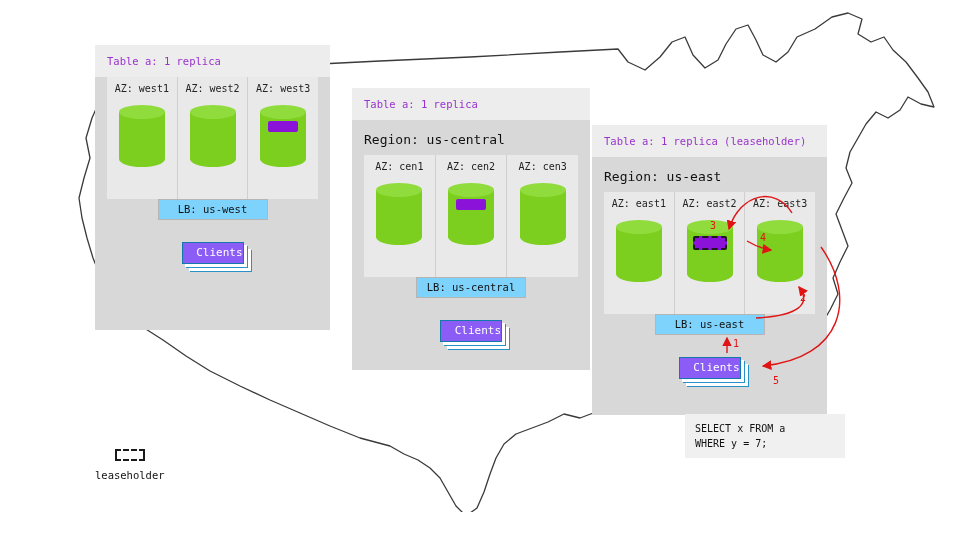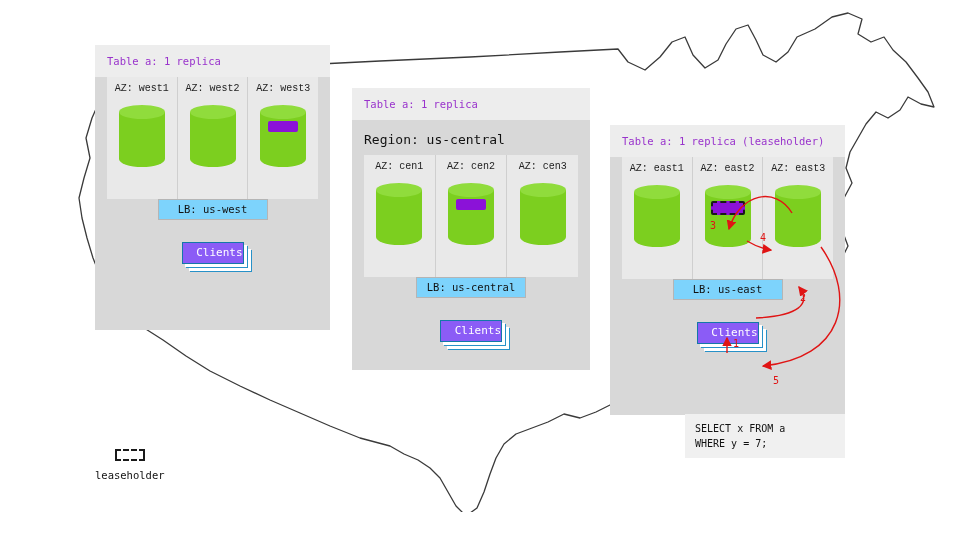--- a/index.html
+++ b/index.html
@@ -5,30 +5,30 @@
   * { margin:0; padding:0; box-sizing:border-box; }
   html,body { background:#fff; }
   #canvas { position:relative; width:960px; height:512px; background:#fff; overflow:hidden;
             font-family:"DejaVu Sans Mono", monospace; color:#111; }
 
   #map-svg { position:absolute; left:0; top:0; z-index:0; }
 
   .panel { position:absolute; background:#d8d8d8; z-index:2; }
   #panel-west    { left:95px;  top:45px;  width:235px; height:285px; }
   #panel-central { left:352px; top:88px;  width:238px; height:282px; }
-  #panel-east    { left:610px; top:125px; width:235px; height:290px; }
+  #panel-east    { left:592px; top:125px; width:235px; height:290px; }
 
   .panel-header { height:32px; line-height:32px; background:#ededed; padding-left:12px;
                   font-size:10.5px; color:#9933cc; white-space:nowrap; overflow:hidden; }
   .region-title { padding:12px 12px 8px; font-size:13px; color:#111; }
 
   .az-box { margin:0 12px; height:122px; background:#e9e9e9; display:flex; }
   .az-col { flex:1; text-align:center; padding-top:6px; }
   .az-col + .az-col { border-left:1px solid #cfcfcf; }
-  .az-label { font-size:10px; color:#222; height:14px; white-space:nowrap;font-family:Liberation Mono, monospace; }
+  .az-label { font-size:10px; color:#222; height:14px; white-space:nowrap; }
 
   .cylinder { position:relative; width:46px; height:62px; margin:8px auto 0; }
   .cyl-body { position:absolute; left:0; top:7px; right:0; bottom:0; background:#7ccf1f;
               border-radius:0 0 23px 23px / 0 0 8px 8px; }
   .cyl-top  { position:absolute; left:0; top:0; width:100%; height:14px; background:#90dc3c;
               border-radius:50%; }
   .replica { position:absolute; left:50%; transform:translateX(-50%); top:16px; width:30px;
              height:11px; background:#8b12d8; border-radius:2px; z-index:2; }
   .replica.leaseholder { width:34px; height:14px; border:2px dashed #1a1a1a; }
 
@@ -139,20 +139,21 @@
     <div class="lb-box">LB: us-central</div>
     <div class="clients">
       <span>Clients</span>
     </div>
   </div>
 
   <div class="panel" id="panel-east">
     <div class="panel-header">
       <span>Table a: 1 replica (leaseholder)</span>
     </div>
+    <div class="region-title">Region: us-east</div>
     <div class="az-box">
       <div class="az-col">
         <div class="az-label">AZ: east1</div>
         <div class="cylinder">
             <div class="cyl-body"></div>
             <div class="cyl-top"></div>
           </div>
       </div>
       <div class="az-col">
         <div class="az-label">AZ: east2</div>

